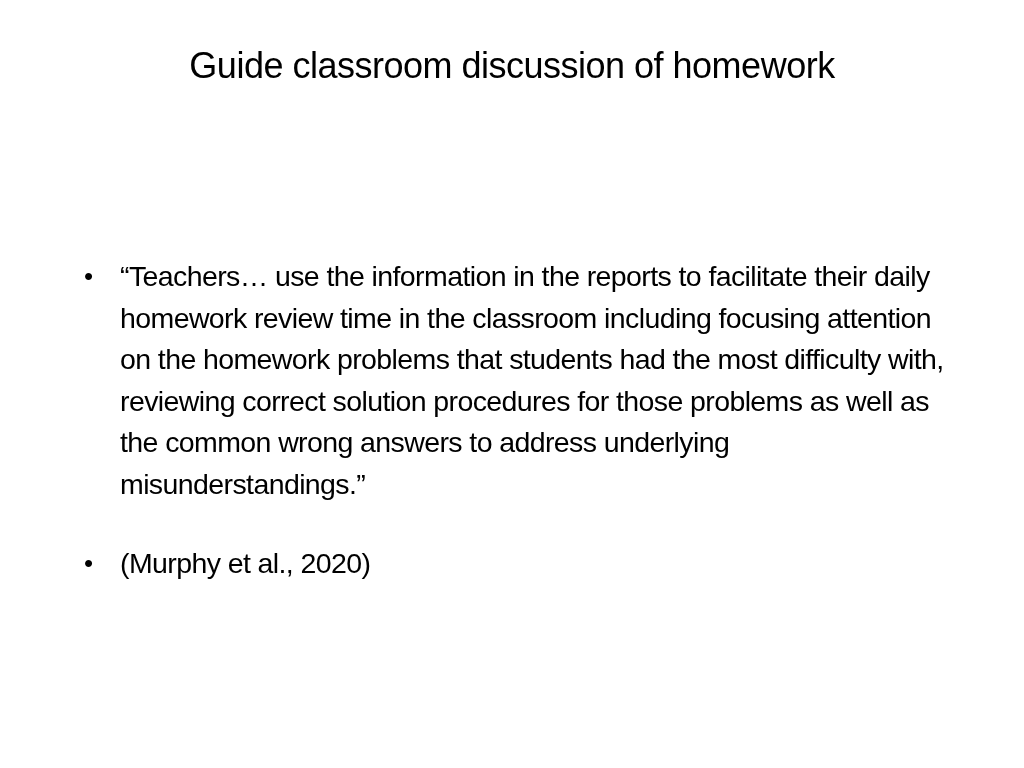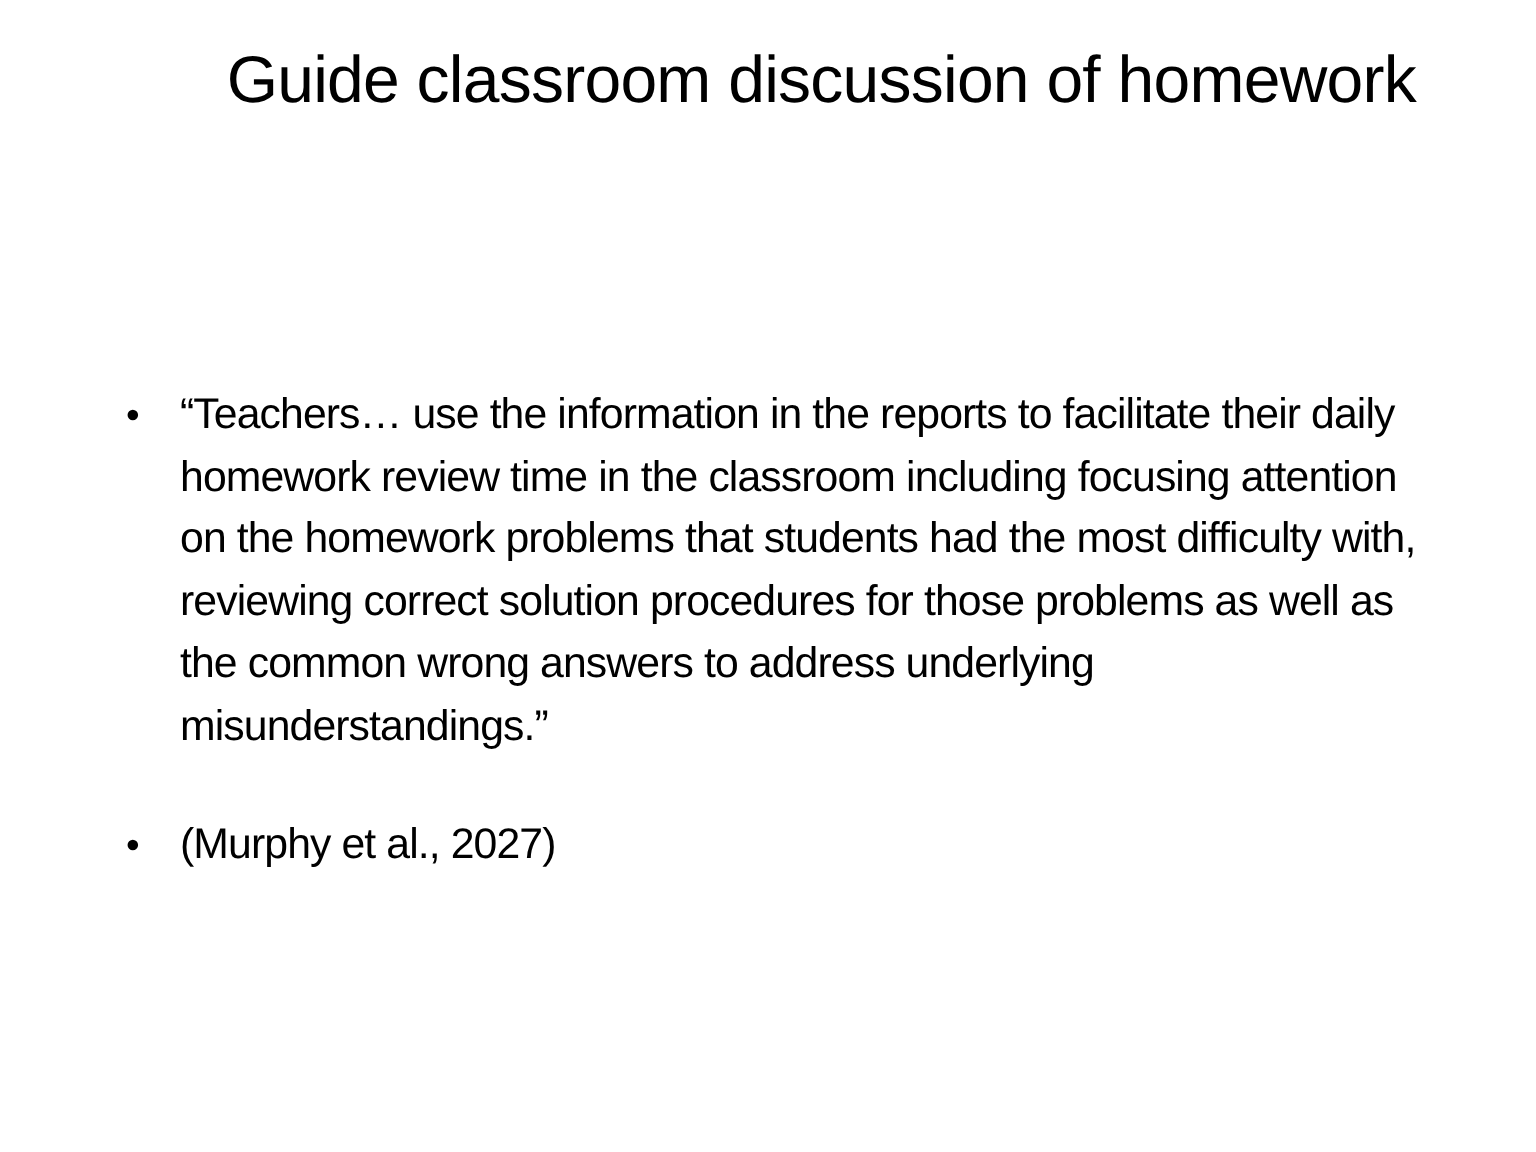--- a/index.html
+++ b/index.html
@@ -2,22 +2,22 @@
 <html><head>
 <meta charset="utf-8">
 <style>
   html, body { margin: 0; padding: 0; }
   body {
     width: 1024px; height: 768px; background: #ffffff; overflow: hidden;
     font-family: "Liberation Sans", "DejaVu Sans", sans-serif; color: #000;
     position: relative;
   }
   .title {
-    position: absolute; left: 80px; top: 24px; width: 864px;
-    text-align: right; font-size: 44px; line-height: 60px;
+    position: absolute; left: 80px; top: 36px; width: 864px;
+    text-align: center; font-size: 36px; line-height: 60px;
     letter-spacing: -0.5px;
   }
   .bullets {
     position: absolute; left: 80px; top: 256px; width: 880px;
     list-style: none; margin: 0; padding: 0;
   }
   .bullet {
     position: relative; padding-left: 40px;
     font-size: 28.5px; line-height: 41.5px; letter-spacing: -0.6px;
     margin-bottom: 38px;
@@ -31,16 +31,16 @@
 
 <div>
   <div class="title">Guide classroom discussion of homework</div>
   <ul class="bullets">
     <li class="bullet">
       <span class="bullet-dot">•</span>
       <span>“Teachers… use the information in the reports to facilitate their daily homework review time in the classroom including focusing attention on the homework problems that students had the most difficulty with, reviewing correct solution procedures for those problems as well as the common wrong answers to address underlying misunderstandings.”</span>
     </li>
     <li class="bullet">
       <span class="bullet-dot">•</span>
-      <span>(Murphy et al., 2027)</span>
+      <span>(Murphy et al., 2020)</span>
     </li>
   </ul>
 </div>
 
 </body></html>

